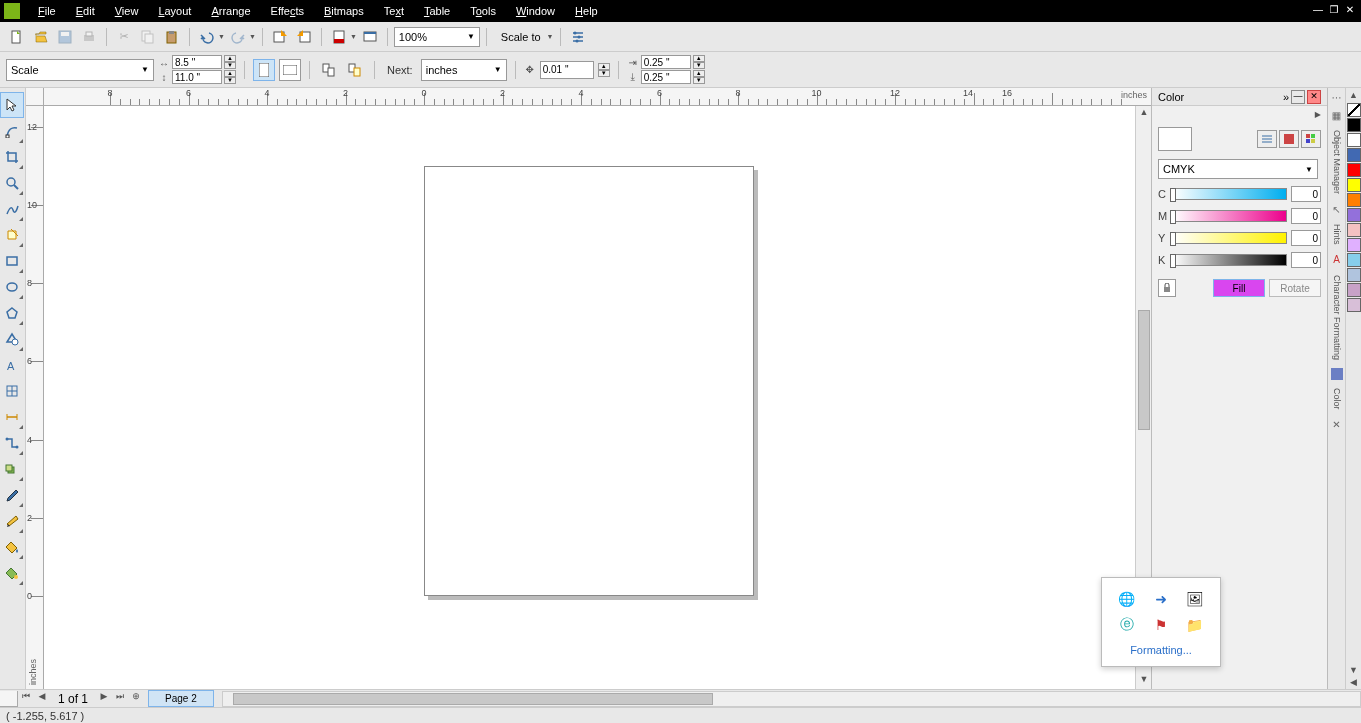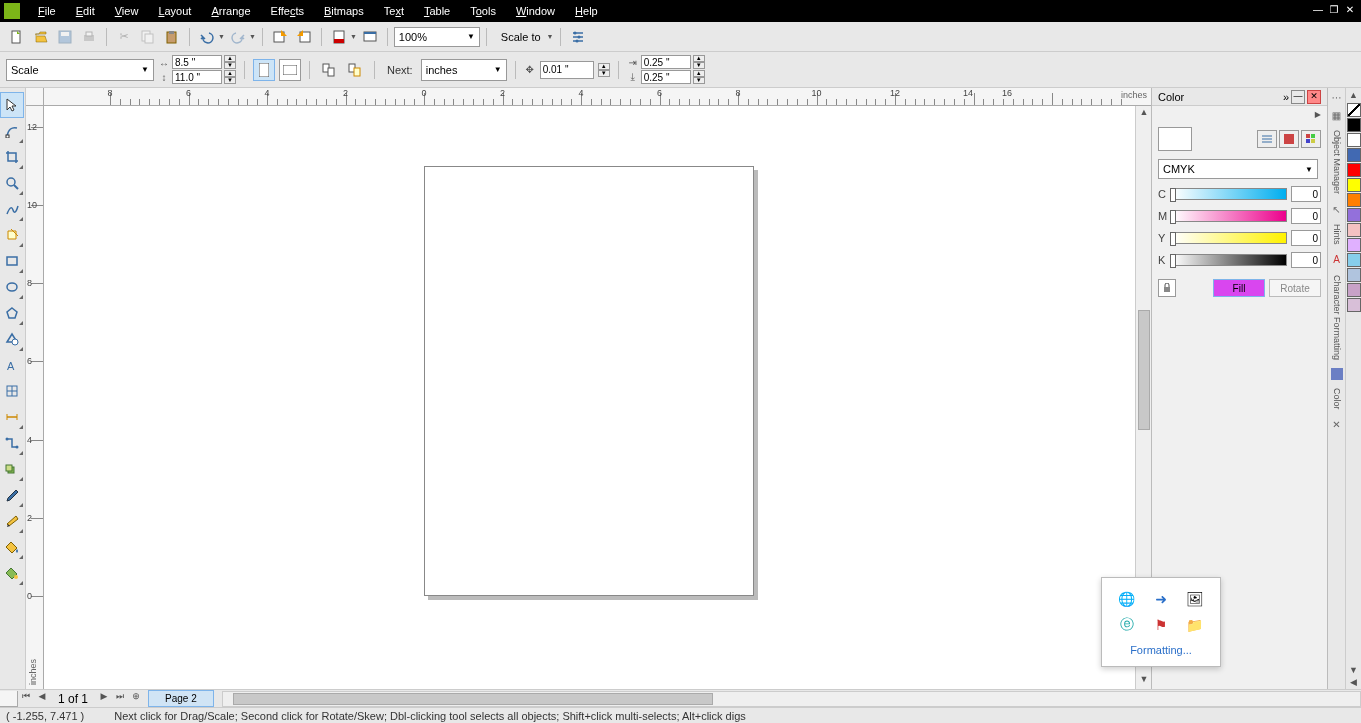--- a/index.html
+++ b/index.html
@@ -716,15 +716,14 @@
   <div class="nav-btn">▶</div>
   <div class="nav-btn">⏭</div>
   <div class="nav-btn">⊕</div>
   <div class="pagetab">Page 2</div>
   <div class="hscroll">
     <div class="thumb"></div>
   </div>
 </div>
 
 <div class="statusbar">
-  <span>( -1.255, 7.471 )</span>
-  <span>Next click for Drag/Scale; Second click for Rotate/Skew; Dbl-clicking tool selects all objects; Shift+click multi-selects; Alt+click digs</span>
+  <span>( -1.255, 5.617 )</span>
 </div>
 
 </body></html>

